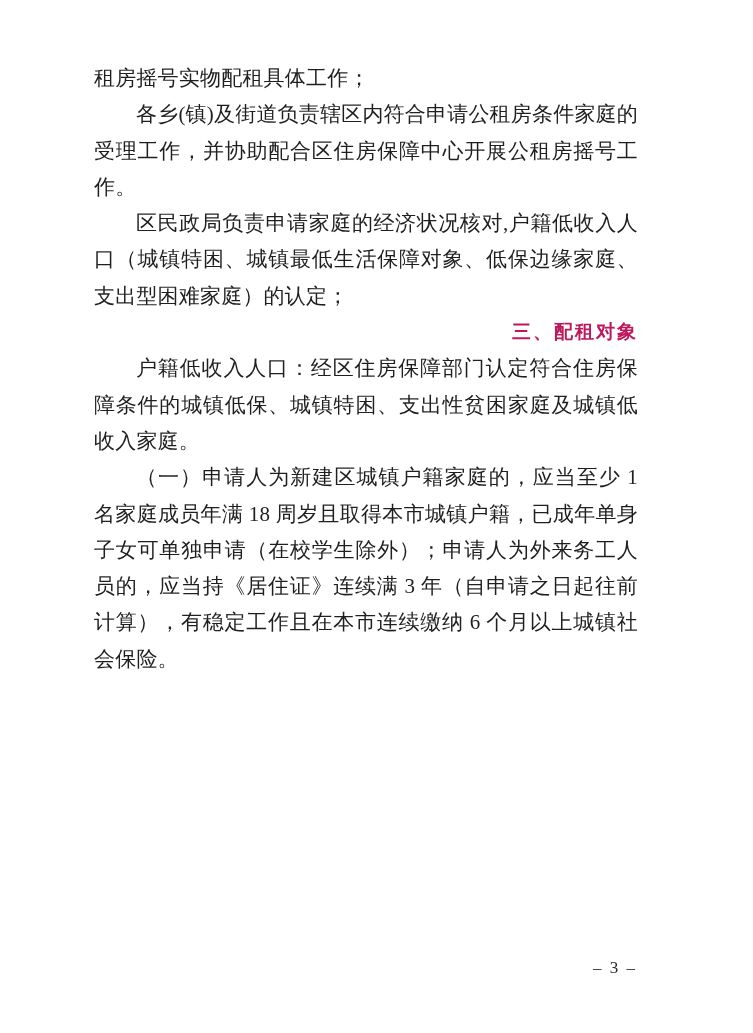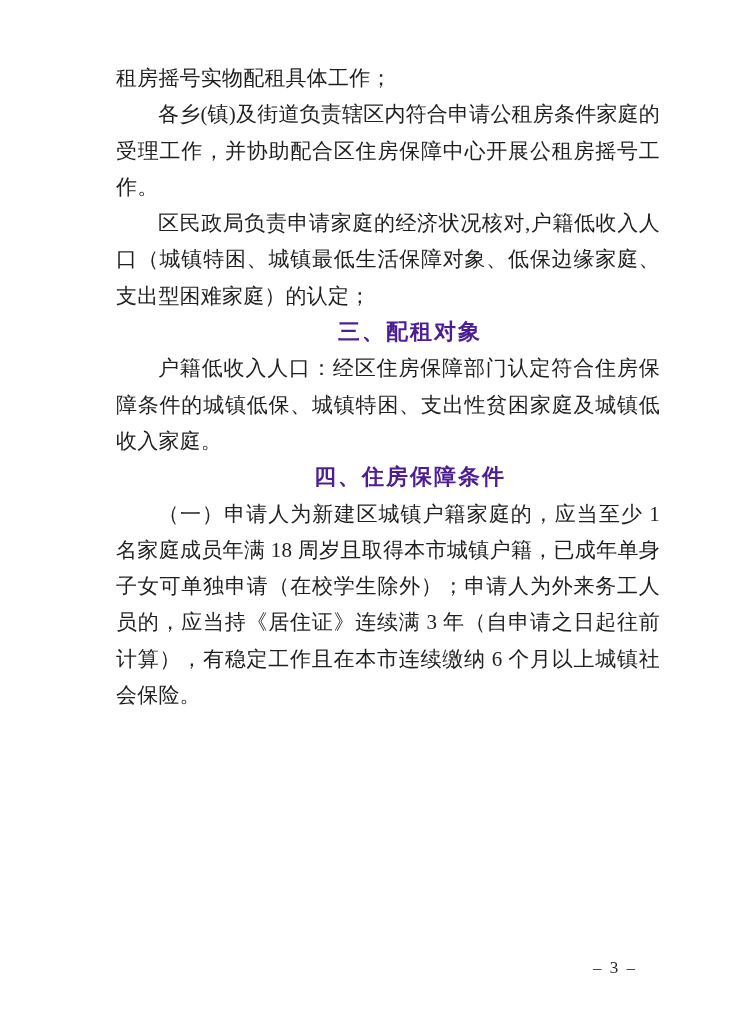--- a/index.html
+++ b/index.html
@@ -24,39 +24,38 @@
     left: 94px;
     top: 60px;
     width: 544px;
     color: #1f1f1f;
     font-family: "Liberation Serif", "DejaVu Serif", serif;
     font-size: 21px;
     line-height: 36.3px;
     text-align: justify;
     text-justify: inter-ideograph;
     letter-spacing: 0.2px;
-    margin-left: 22px;
   }
   .doc-body p {
     margin: 0;
     text-indent: 2em;
   }
   .doc-body p.flush {
     text-indent: 0;
   }
   .doc-body h2.doc-heading {
     margin: 0;
     text-indent: 2em;
     font-family: "Liberation Sans", "DejaVu Sans", sans-serif;
     font-weight: bold;
-    font-size: 22px;
+    font-size: 19px;
     line-height: 36.3px;
     letter-spacing: 2px;
-    color: #4c1d95;
-    text-align: center;
+    color: #be185d;
+    text-align: right;
   }
   .page-number {
     position: absolute;
     top: 958px;
     left: 560px;
     width: 110px;
     text-align: center;
     color: #2a2a2a;
     font-family: "Liberation Serif", "DejaVu Serif", serif;
     font-size: 17px;
@@ -67,19 +66,18 @@
 <body>
 
 <div class="page">
 
   <div class="doc-body">
     <p class="flush">租房摇号实物配租具体工作；</p>
     <p>各乡(镇)及街道负责辖区内符合申请公租房条件家庭的受理工作，并协助配合区住房保障中心开展公租房摇号工作。</p>
     <p>区民政局负责申请家庭的经济状况核对,户籍低收入人口（城镇特困、城镇最低生活保障对象、低保边缘家庭、支出型困难家庭）的认定；</p>
     <h2 class="doc-heading">三、配租对象</h2>
     <p>户籍低收入人口：经区住房保障部门认定符合住房保障条件的城镇低保、城镇特困、支出性贫困家庭及城镇低收入家庭。</p>
-    <h2 class="doc-heading">四、住房保障条件</h2>
     <p>（一）申请人为新建区城镇户籍家庭的，应当至少 1名家庭成员年满 18 周岁且取得本市城镇户籍，已成年单身子女可单独申请（在校学生除外）；申请人为外来务工人员的，应当持《居住证》连续满 3 年（自申请之日起往前计算），有稳定工作且在本市连续缴纳 6 个月以上城镇社会保险。</p>
   </div>
 
   <div class="page-number">– 3 –</div>
 
 </div>
 
 </body></html>

